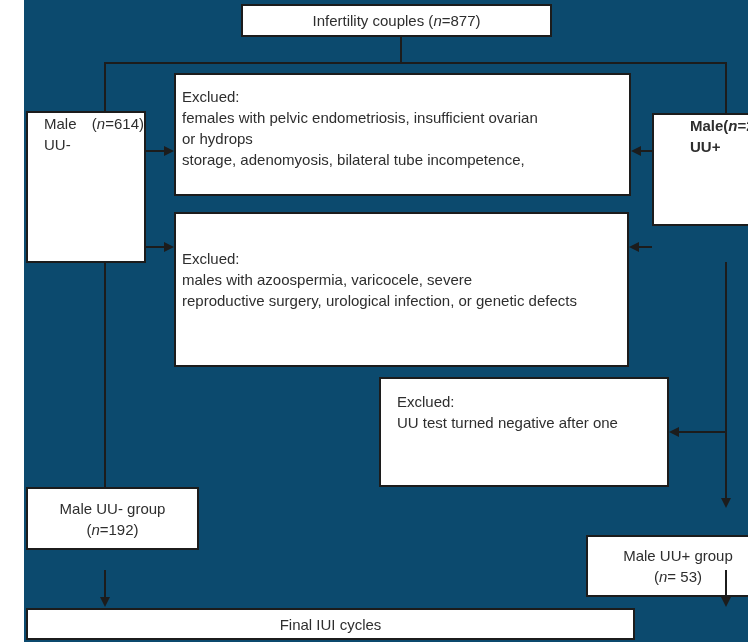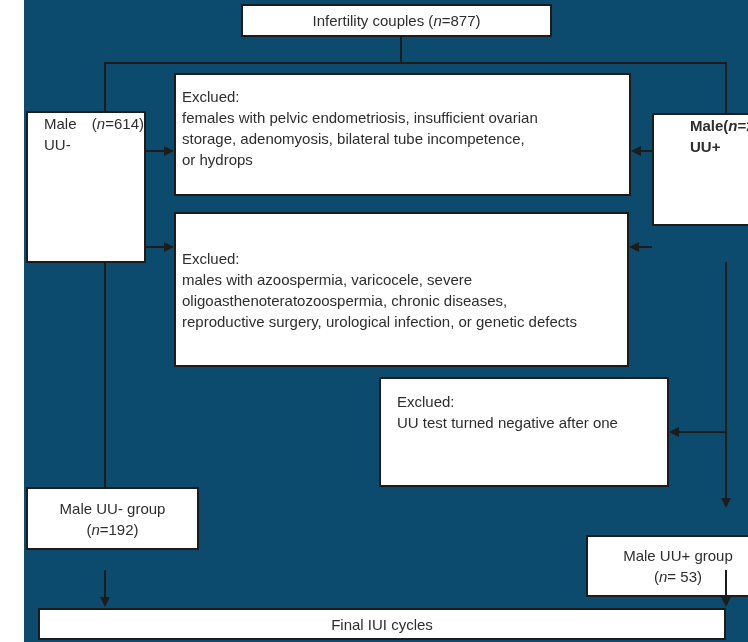--- a/index.html
+++ b/index.html
@@ -24,21 +24,21 @@
 
   
   .top-box      { left:217px; top:4px;   width:311px; height:33px; }
   .left-box     { left:2px;   top:111px; width:120px; height:152px; padding-left:16px; }
   .right-box    { left:628px; top:113px; width:116px; height:113px; padding-left:36px;font-weight:bold; }
   .excl1        { left:150px; top:73px;  width:457px; height:123px; padding:11px 8px 0 6px; }
   .excl2        { left:150px; top:212px; width:455px; height:155px; padding:34px 8px 0 6px; }
   .excl3        { left:355px; top:377px; width:290px; height:110px; padding:12px 8px 0 16px; }
   .group-left   { left:2px;   top:487px; width:173px; height:63px; }
   .group-right  { left:562px; top:535px; width:184px; height:62px; }
-  .final-box    { left:14px;   top:608px; width:688px; height:32px; }
+  .final-box    { left:2px;   top:608px; width:609px; height:32px; }
 
   
   .v-top        { left:376px; top:36px;  height:27px; }
   .h-branch     { left:80px;  top:62px;  width:623px; }
   .v-left-top   { left:80px;  top:62px;  height:50px; }
   .v-right-top  { left:701px; top:62px;  height:52px; }
   .a1-line      { left:122px; top:150px; width:20px; }
   .a1-head      { left:140px; top:146px; }
   .a2-line      { left:122px; top:246px; width:20px; }
   .a2-head      { left:140px; top:242px; }
@@ -77,28 +77,27 @@
   </div>
 
   <div class="box vcenter right-box">
     <div><span>Male UU+</span></div>
     <div><span>(</span><span class="it">n</span><span>=263)</span></div>
   </div>
 
   <div class="box excl1">
     <div>Exclued:</div>
     <div>females with pelvic endometriosis, insufficient ovarian</div>
+    <div>or hydrops</div>
     <div>storage, adenomyosis, bilateral tube incompetence,</div>
-    <div>or hydrops</div>
   </div>
 
   <div class="box excl2">
     <div>Exclued:</div>
     <div>males with azoospermia, varicocele, severe</div>
-    <div>oligoasthenoteratozoospermia, chronic diseases,</div>
     <div>reproductive surgery, urological infection, or genetic defects</div>
   </div>
 
   <div class="box excl3">
     <div>Exclued:</div>
     <div>UU test turned negative after one</div>
   </div>
 
   <div class="hline a1-line"></div>
   <div class="arr right a1-head"></div>

